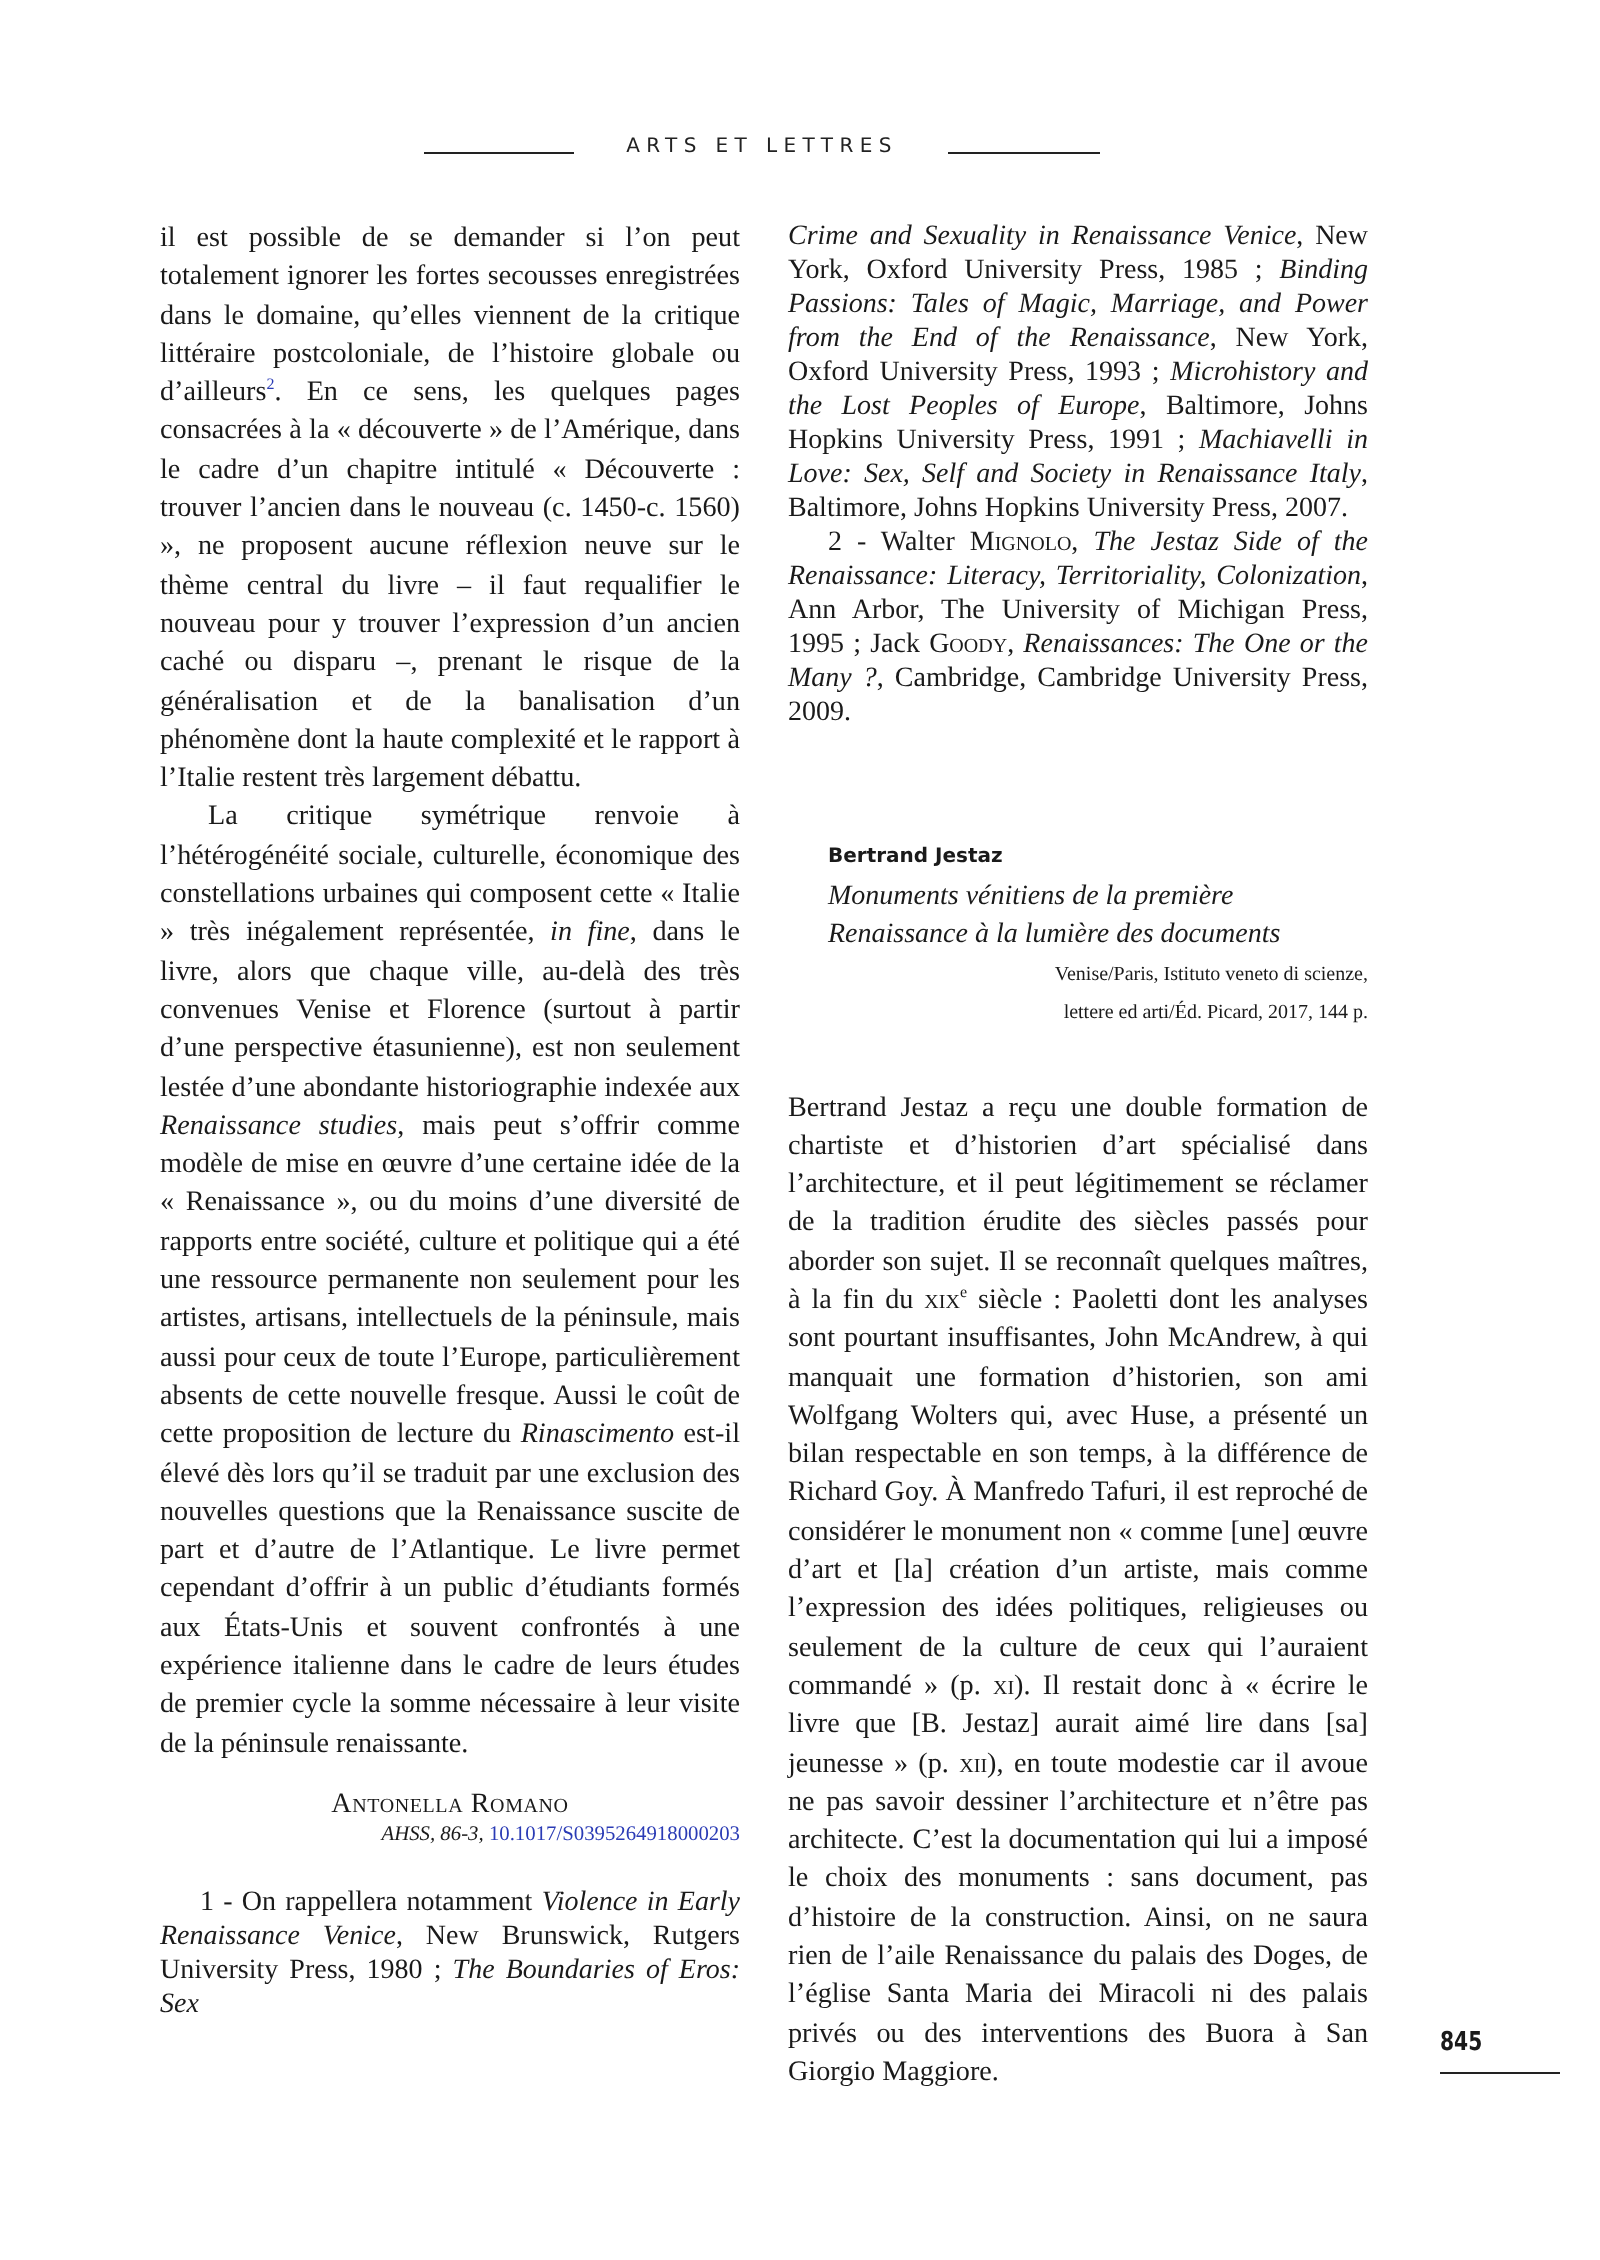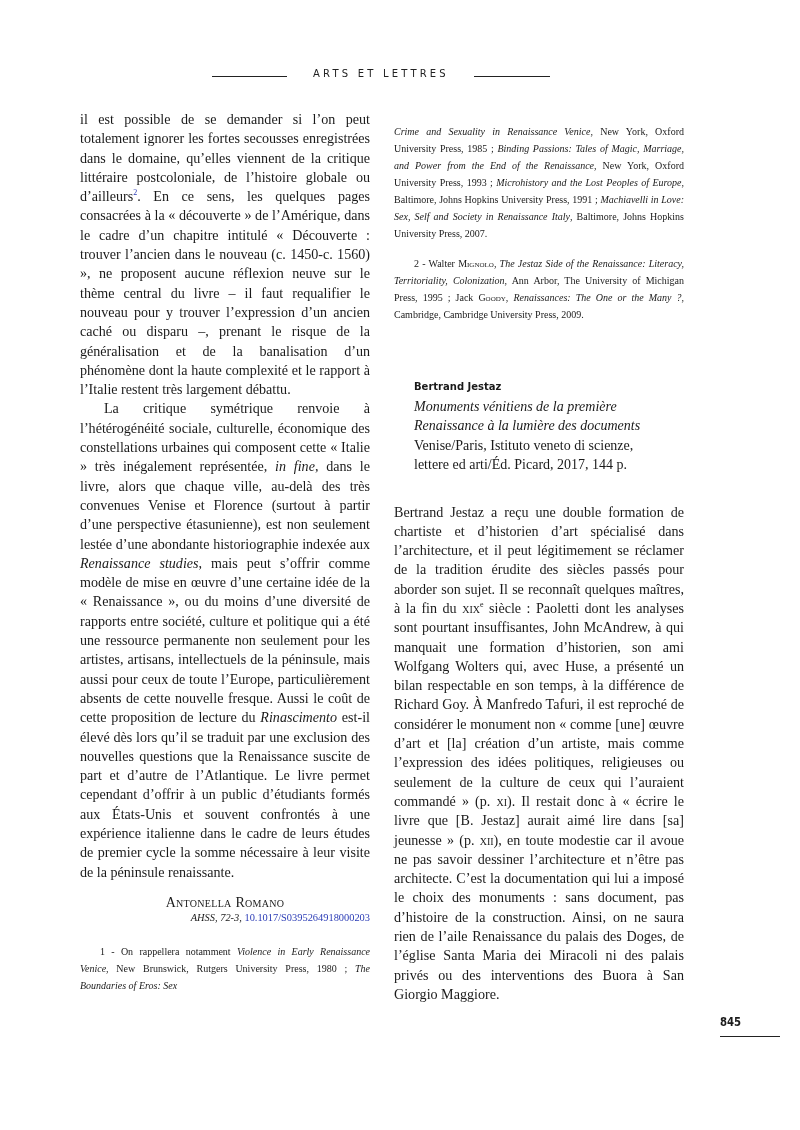--- a/index.html
+++ b/index.html
@@ -22,34 +22,34 @@
     color: #222;
   }
   .col {
     position: absolute; top: 110px; font-size: 14.1px; line-height: 19.3px;
     text-align: justify; hyphens: manual;
   }
   .col.left { left: 80px; width: 290px; }
   .col.right { left: 394px; width: 290px; }
   p { margin: 0; }
   p.indent { text-indent: 24px; }
-  .note { font-size: 10px; line-height: 17px; margin-top: 13px; }
+  .note { font-size: 14px; line-height: 17px; }
   .note.indent { text-indent: 20px; }
   .sup { font-size: 8px; vertical-align: super; line-height: 0; color: #2a3bb5; }
   .supc { font-size: 8px; vertical-align: super; line-height: 0; }
   .sc { font-variant: small-caps; }
   .signature { text-align: center; margin-top: 12px; font-size: 14px; line-height: 17px; }
   .signature .name { font-variant: small-caps; letter-spacing: 0.3px; }
   .citation { text-align: right; font-size: 10.4px; font-style: italic; line-height: 13px; }
   .citation .doi { color: #2a3bb5; font-style: normal; }
   .notes-block { margin-top: 19px; }
   .review-head { margin: 54px 0 0 20px; line-height: 19.5px; text-align: left; }
   .review-author { font-family: "DejaVu Sans", sans-serif; font-weight: bold; font-size: 10px; }
   .review-title { font-style: italic; font-size: 14px; }
-  .review-pub { font-size: 14px; }
+  .review-pub { font-size: 10px; text-align: right; }
   .review-body { margin-top: 28px; }
   .page-number {
     position: absolute; left: 720px; top: 1014px; width: 60px;
     font-family: "DejaVu Sans", sans-serif; font-weight: bold; font-size: 13px;
     transform: scaleX(0.78); transform-origin: left;
     color: #1a1a1a;
   }
   .page-rule { position: absolute; left: 720px; top: 1036px; width: 60px; height: 1px; background: #222; }
 </style>
 </head>
@@ -60,21 +60,21 @@
   <div class="title">ARTS ET LETTRES</div>
   <div class="rule right"></div>
 </div>
 
 <div class="col left">
   <p><span>il est possible de se demander si l’on peut totalement ignorer les fortes secousses enre­gistrées dans le domaine, qu’elles viennent de la critique littéraire postcoloniale, de l’histoire globale ou d’ailleurs</span><a class="sup">2</a><span>. En ce sens, les quelques pages consacrées à la « découverte » de l’Amérique, dans le cadre d’un chapitre intitulé « Découverte : trouver l’ancien dans le nouveau (c. 1450-c. 1560) », ne proposent aucune réflexion neuve sur le thème central du livre – il faut requalifier le nouveau pour y trouver l’expression d’un ancien caché ou disparu –, prenant le risque de la généralisation et de la banalisation d’un phénomène dont la haute complexité et le rapport à l’Italie restent très largement débattu.</span></p>
   <p class="indent"><span>La critique symétrique renvoie à l’hétérogénéité sociale, culturelle, écono­mique des constellations urbaines qui composent cette « Italie » très inégalement représentée, </span><i>in fine</i><span>, dans le livre, alors que chaque ville, au-delà des très convenues Venise et Florence (surtout à partir d’une perspective étasunienne), est non seule­ment lestée d’une abondante historiographie indexée aux </span><i>Renaissance studies</i><span>, mais peut s’offrir comme modèle de mise en œuvre d’une certaine idée de la « Renaissance », ou du moins d’une diversité de rapports entre société, culture et politique qui a été une ressource permanente non seulement pour les artistes, artisans, intellectuels de la péninsule, mais aussi pour ceux de toute l’Europe, particulièrement absents de cette nouvelle fresque. Aussi le coût de cette propo­sition de lecture du </span><i>Rinascimento</i><span> est-il élevé dès lors qu’il se traduit par une exclusion des nouvelles questions que la Renaissance suscite de part et d’autre de l’Atlantique. Le livre permet cependant d’offrir à un public d’étudiants formés aux États-Unis et souvent confrontés à une expérience italienne dans le cadre de leurs études de premier cycle la somme nécessaire à leur visite de la péninsule renaissante.</span></p>
   <div class="signature">
     <span class="name">Antonella Romano</span>
   </div>
-  <div class="citation"><span>AHSS, 72-3, </span><a class="doi">10.1017/S0395264918000203</a></div>
+  <div class="citation"><span>AHSS, 86-3, </span><a class="doi">10.1017/S0395264918000203</a></div>
   <div class="notes-block">
     <p class="note indent"><span>1 - On rappellera notamment </span><i>Violence in Early Renaissance Venice</i><span>, New Brunswick, Rutgers University Press, 1980 ; </span><i>The Boundaries of Eros: Sex</i></p>
   </div>
 </div>
 
 <div class="col right">
   <p class="note"><i>Crime and Sexuality in Renaissance Venice</i><span>, New York, Oxford University Press, 1985 ; </span><i>Binding Passions: Tales of Magic, Marriage, and Power from the End of the Renaissance</i><span>, New York, Oxford University Press, 1993 ; </span><i>Microhistory and the Lost Peoples of Europe</i><span>, Baltimore, Johns Hopkins University Press, 1991 ; </span><i>Machiavelli in Love: Sex, Self and Society in Renais­sance Italy</i><span>, Baltimore, Johns Hopkins University Press, 2007.</span></p>
   <p class="note indent"><span>2 - Walter </span><span class="sc">Mignolo</span><span>, </span><i>The Jestaz Side of the Renaissance: Literacy, Territoriality, Colonization</i><span>, Ann Arbor, The University of Michigan Press, 1995 ; Jack </span><span class="sc">Goody</span><span>, </span><i>Renaissances: The One or the Many ?</i><span>, Cambridge, Cambridge University Press, 2009.</span></p>
 
   <div class="review-head">

